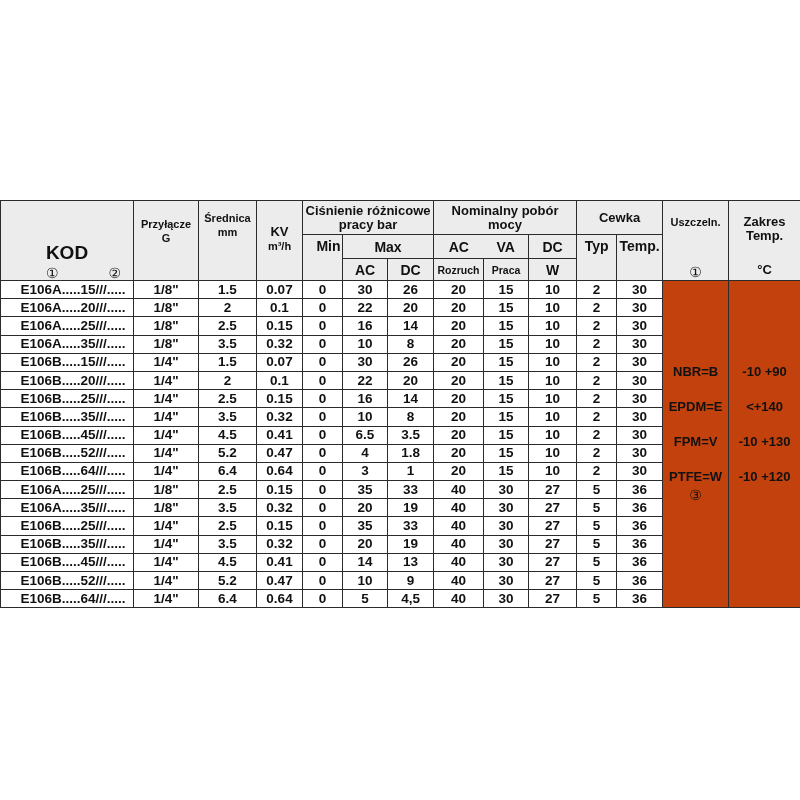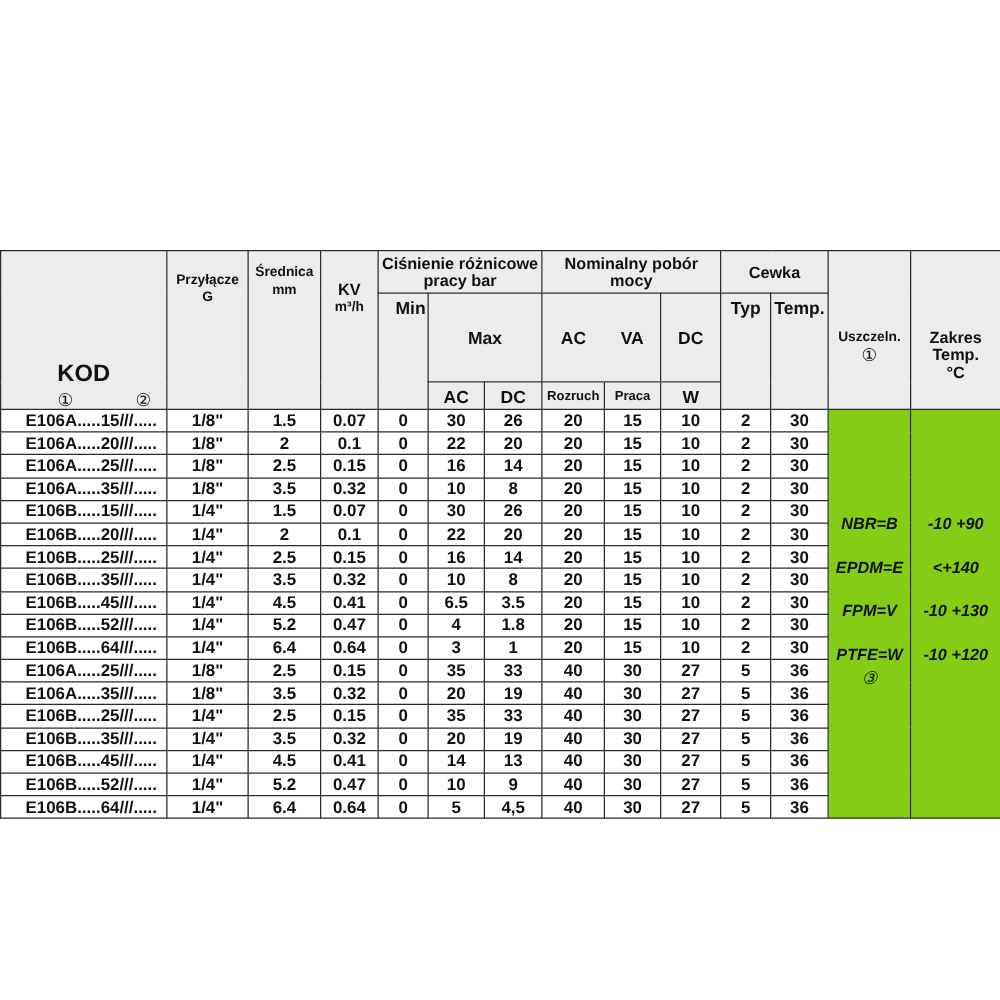--- a/index.html
+++ b/index.html
@@ -11,29 +11,29 @@
          font-weight:bold; white-space:nowrap; overflow:hidden; }
   table.spec thead th { background:#ececec; font-size:13px; line-height:14px; vertical-align:middle; }
   table.spec tbody td { font-size:13.5px; height:17.2px; line-height:16px; }
   th.kod { font-size:19px !important; vertical-align:bottom !important; padding-bottom:0;margin-top:40px; }
   .kod-title { display:block; margin-bottom:6px; }
   .kod-marks { display:flex; justify-content:space-between; padding:0 12px 0 45px; font-weight:normal; font-size:14px; }
   .small { font-size:11px !important; }
   .tiny { font-size:10.5px !important; }
   .circ { font-weight:normal; font-size:14px; }
   td.code { text-align:right; padding-left:12px !important; }
-  td.merged { vertical-align:top; background:#84cc16; font-size:13px !important;font-style:italic; }
+  td.merged { vertical-align:top; background:#c2410c; font-size:13px !important; }
   .seal-list { display:flex; flex-direction:column; padding-top:82px; gap:0; }
   .seal-list div { height:35px; line-height:18px; }
   .no-vsplit-l { border-left:none !important; }
   .no-vsplit-r { border-right:none !important; }
   .thin-split { border-left:1px solid #2b2b2b !important; }
   th.uszcz { vertical-align:top !important; padding-top:14px !important; }
   th.zakres { vertical-align:top !important; padding-top:14px !important; }
-  .th-inner-col { display:flex; flex-direction:column; height:64px;margin-top:48px; }
+  .th-inner-col { display:flex; flex-direction:column; justify-content:space-between; height:64px; }
 </style>
 </head>
 <body>
 
 <table class="spec">
   <colgroup>
     <col style="width:133px">
       <col style="width:65px">
       <col style="width:58px">
       <col style="width:46px">

